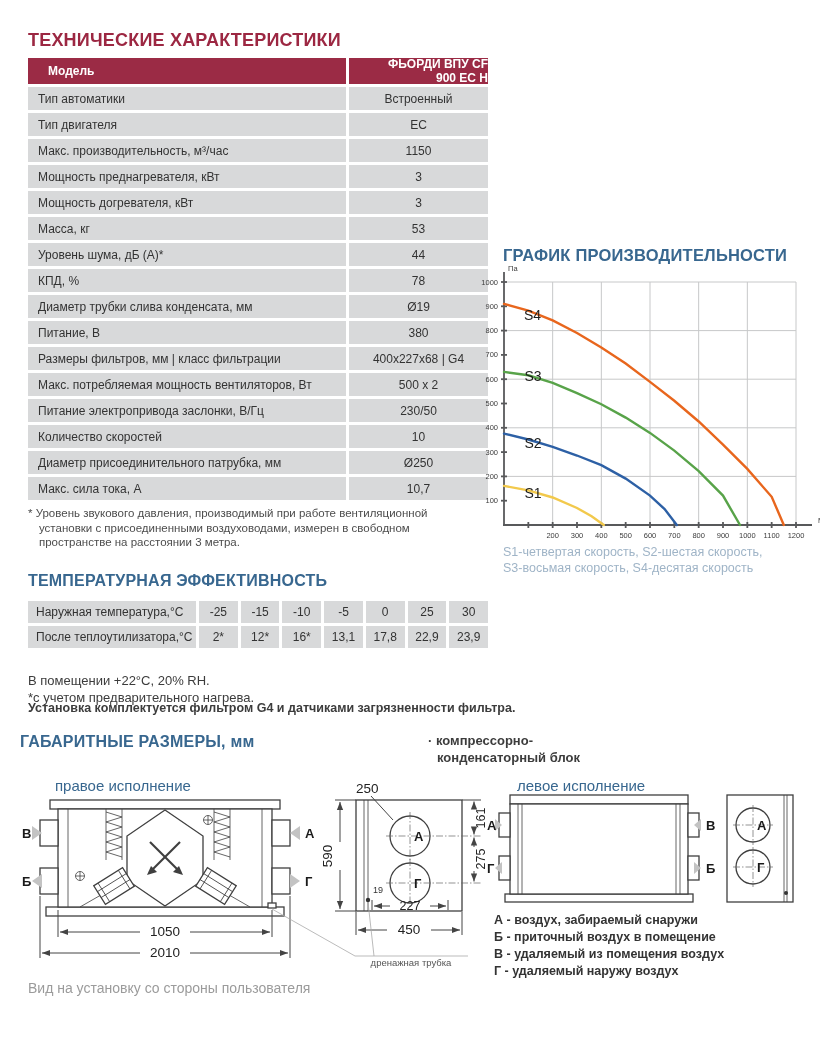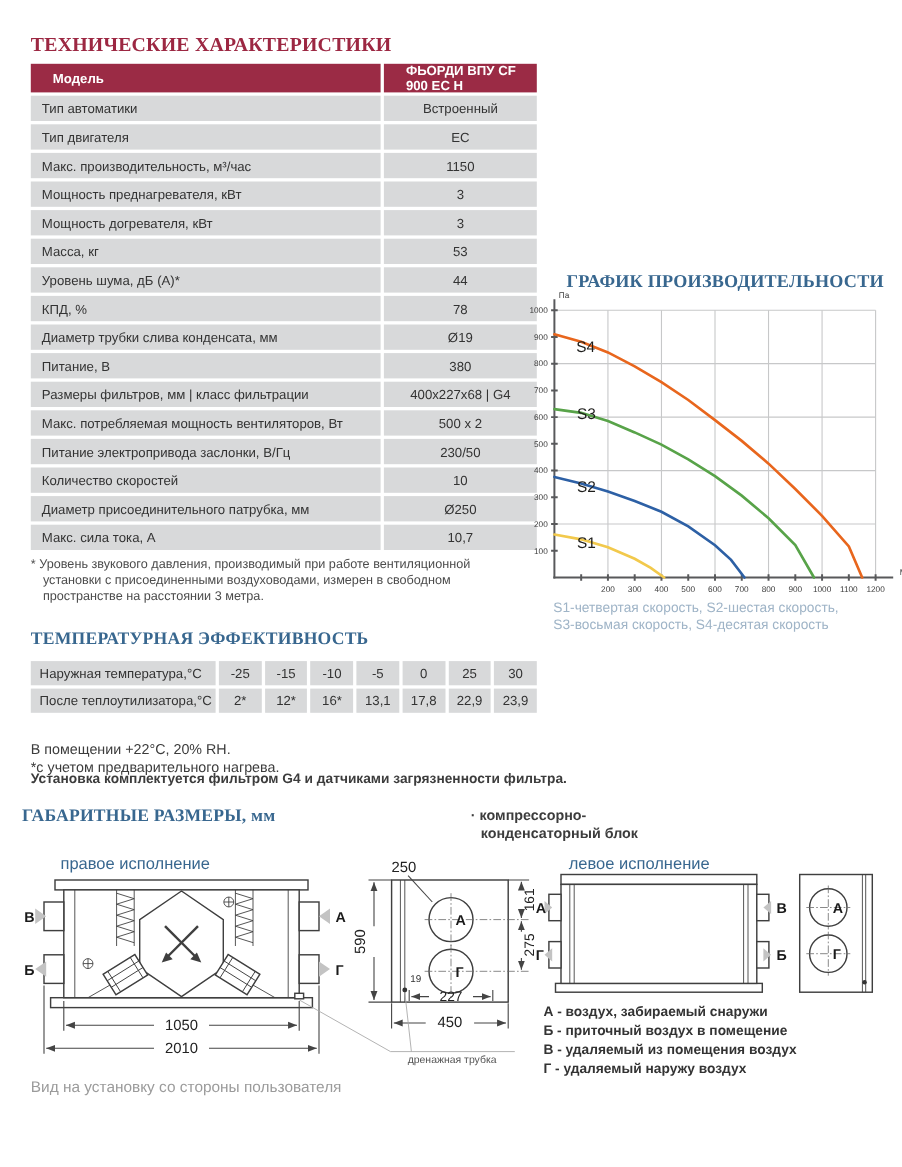--- a/index.html
+++ b/index.html
@@ -1,35 +1,35 @@
 <!DOCTYPE html>
 <html><head>
 <meta charset="utf-8">
 <style>
   html,body{margin:0;padding:0;background:#ffffff;}
   .page{position:relative;width:820px;height:1061px;background:#fff;overflow:hidden;
         font-family:"Liberation Sans",sans-serif;color:#333;}
   .abs{position:absolute;}
-  h1,h2{margin:0;padding:0;font-family:Liberation Serif, serif;}
+  h1,h2{margin:0;padding:0;}
   .t-maroon{color:#9c2742;font-size:18px;font-weight:700;letter-spacing:.2px;}
   .t-blue{color:#38678f;font-size:16px;font-weight:700;letter-spacing:.2px;}
 
   
   .spec-table{left:28px;top:58px;width:460px;display:grid;
               grid-template-columns:318px 139px;gap:3px;}
   .spec-table .cell{background:#d8d9da;font-size:12px;color:#333;
                     display:flex;align-items:center;height:23px;}
   .spec-table .lab{padding-left:10px;}
-  .spec-table .val{justify-content:center;text-align:left;}
+  .spec-table .val{justify-content:center;text-align:right;}
   .spec-table .hlabel,.spec-table .hvalue{background:#9b2b45;color:#fff;height:26px;font-weight:700;padding-left:20px;}
   .footnote{left:28px;top:506px;width:436px;font-size:11.5px;line-height:14.5px;color:#4c4c4c;
             padding-left:11px;text-indent:-11px;margin:0;}
 
   
-  .chart-title{left:503px;top:246px;font-size:16.5px;margin-left:12px;}
+  .chart-title{left:503px;top:246px;font-size:16.5px;}
   .chart{left:478px;top:262px;}
   .cgrid{stroke:#c7c8c9;stroke-width:1;}
   .caxis{stroke:#58595b;stroke-width:1.8;}
   .ctick{font-family:"Liberation Sans",sans-serif;font-size:7.5px;fill:#3c3c3c;}
   .cslabel{font-family:"Liberation Sans",sans-serif;font-size:14px;fill:#1d1d1b;}
   .chart-legend{left:503px;top:544px;font-size:12.5px;line-height:16px;color:#9fb4c7;}
 
   
   .temp-title{left:28px;top:572px;}
   .temp-table{left:28px;top:601px;width:460px;display:grid;

